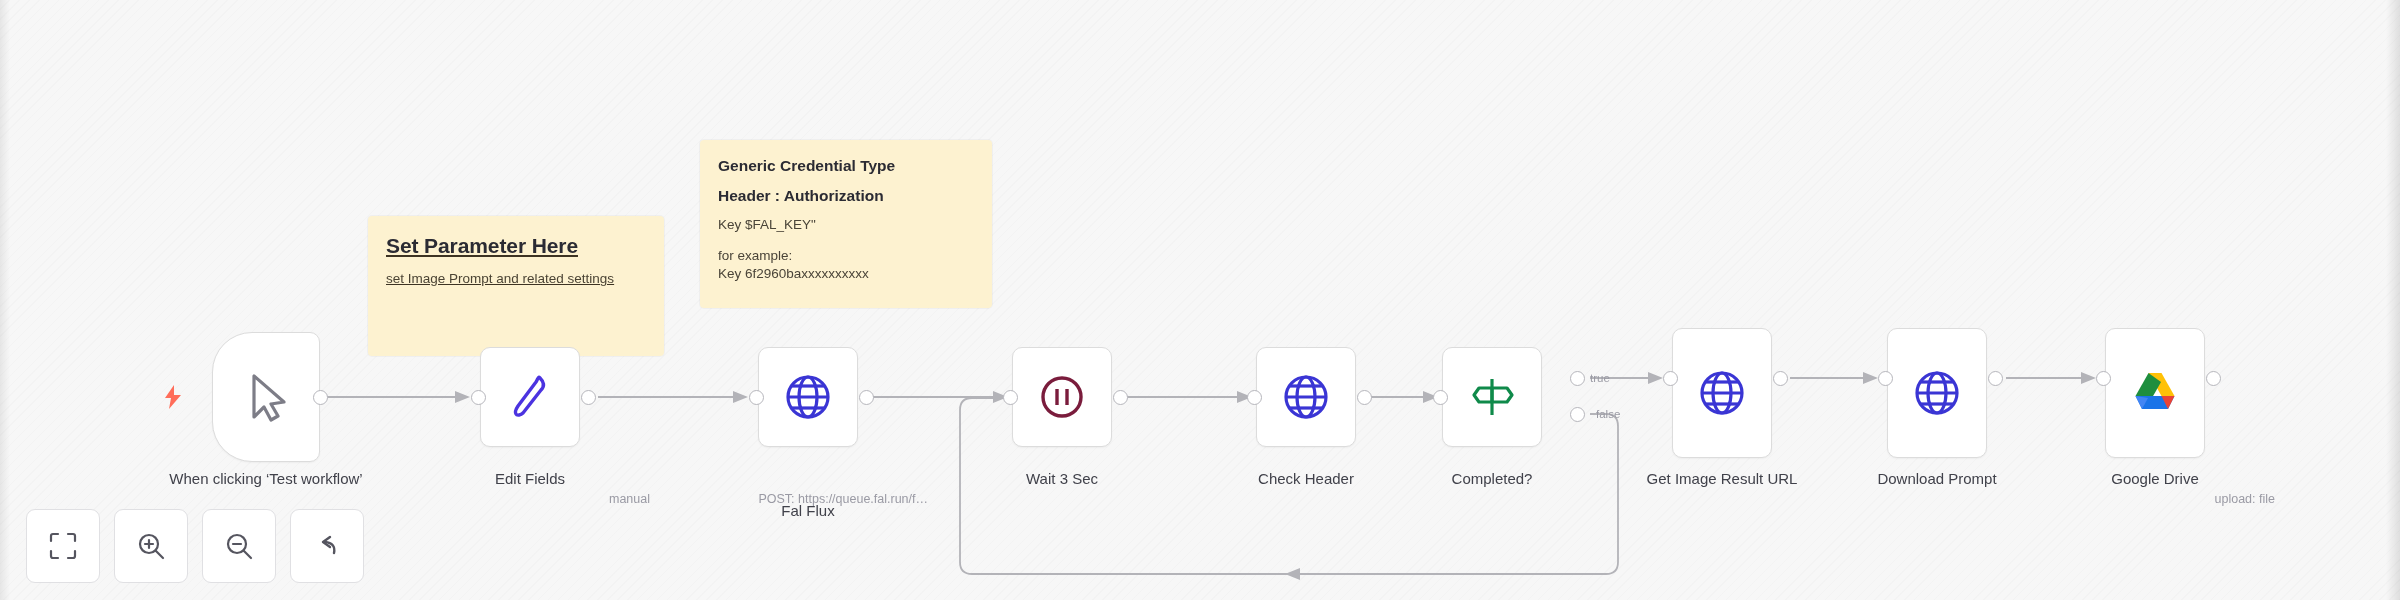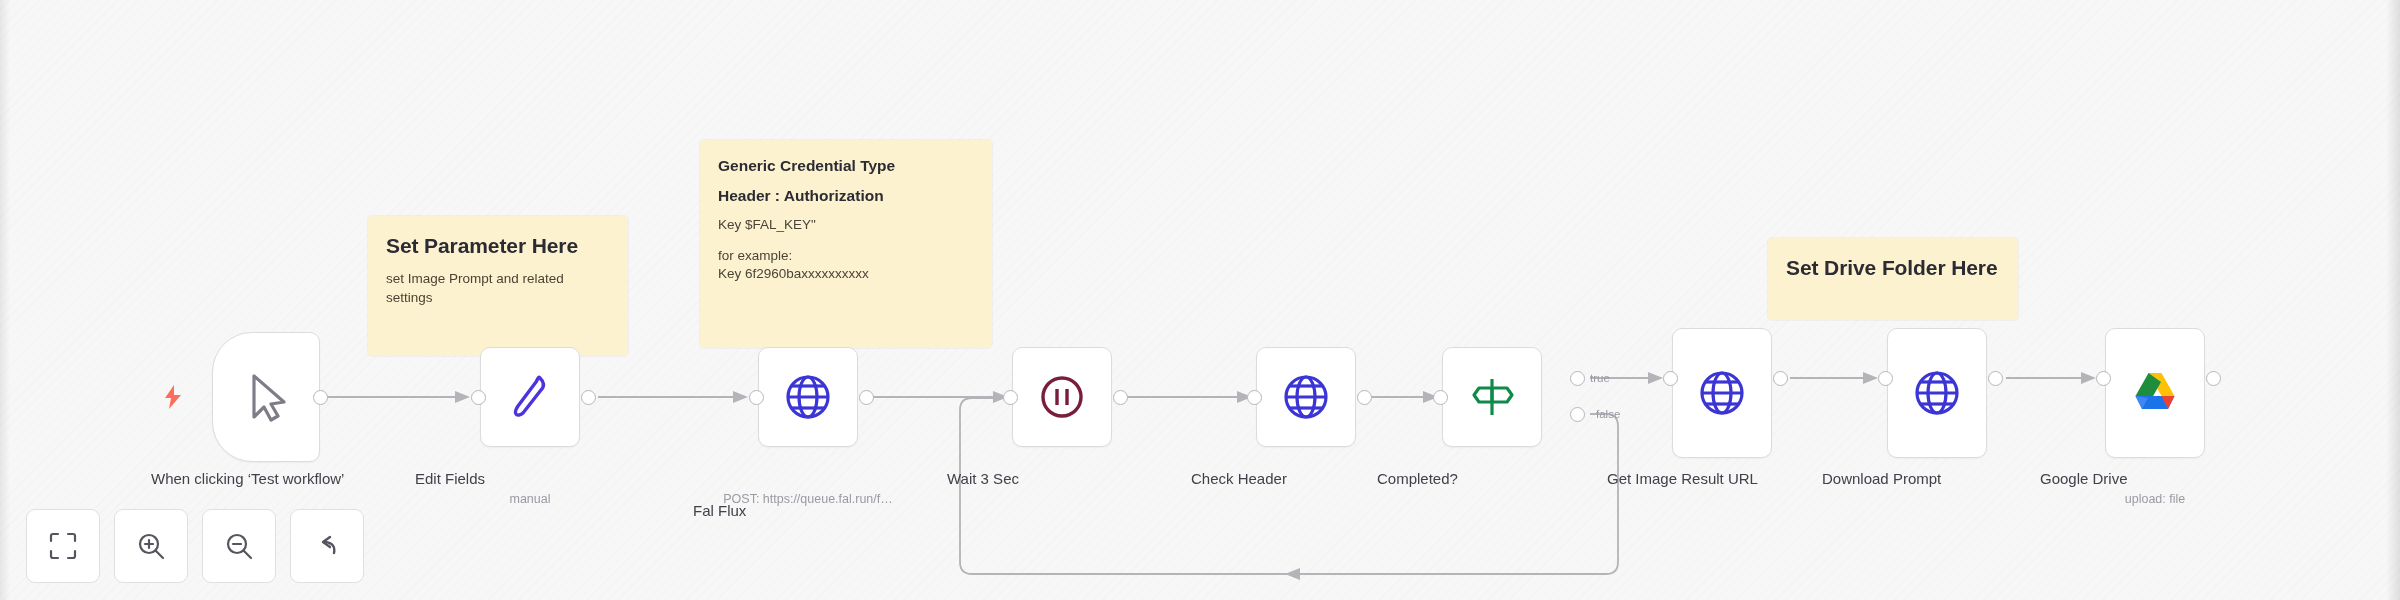--- a/index.html
+++ b/index.html
@@ -86,31 +86,31 @@
   }
   .node.trigger {
     border-radius: 40px 10px 10px 40px;
   }
   .node.tall {
     height: 130px;
   }
 
   .node-label {
     position: absolute;
-    text-align: left;
+    text-align: center;
     font-size: 15px;
     color: #40414a;
     font-weight: normal;
     width: 230px;
     line-height: 1.22;
     white-space: normal;
   }
   .node-sublabel {
     position: absolute;
-    text-align: center;
+    text-align: right;
     font-size: 12.5px;
     color: #9a9aa4;
     width: 240px;
     line-height: 1.2;
   }
 
   
   .port {
     position: absolute;
     width: 15px;
@@ -166,37 +166,34 @@
   }
 </style>
 </head>
 <body>
 
 <div id="canvas">
 
   <div class="edge-shade-left"></div>
   <div class="edge-shade-right"></div>
 
-  <div class="sticky" style="left:368px; top:216px; width:260px; height:140px;">
+  <div class="sticky" style="left:368px; top:216px; width:296px; height:140px;text-decoration:underline;">
     <div class="st-title">Set Parameter Here</div>
     <div class="st-sub">set Image Prompt and related settings</div>
   </div>
 
-  <div class="sticky" style="left:700px; top:140px; width:292px; height:208px;">
+  <div class="sticky" style="left:700px; top:140px; width:292px; height:168px;">
     <div class="st-bold">Generic Credential Type</div>
     <div class="st-bold">Header : Authorization</div>
     <div class="st-small">Key $FAL_KEY"</div>
     <div class="st-gap"></div>
     <div class="st-small">for example:</div>
     <div class="st-small">Key 6f2960baxxxxxxxxxx</div>
   </div>
 
-  <div class="sticky" style="left:1768px; top:238px; width:250px; height:82px;">
-    <div class="st-title" style="margin-bottom:0;">Set Drive Folder Here</div>
-  </div>
 
   <svg id="wires" viewBox="0 0 2400 600">
 
     <line class="wire" x1="320" y1="397" x2="462" y2="397"></line>
     <polygon class="wire-arrow" points="455,391 470,397 455,403"></polygon>
 
     <line class="wire" x1="598" y1="397" x2="740" y2="397"></line>
     <polygon class="wire-arrow" points="733,391 748,397 733,403"></polygon>
 
     <line class="wire" x1="872" y1="397" x2="1000" y2="397"></line>

